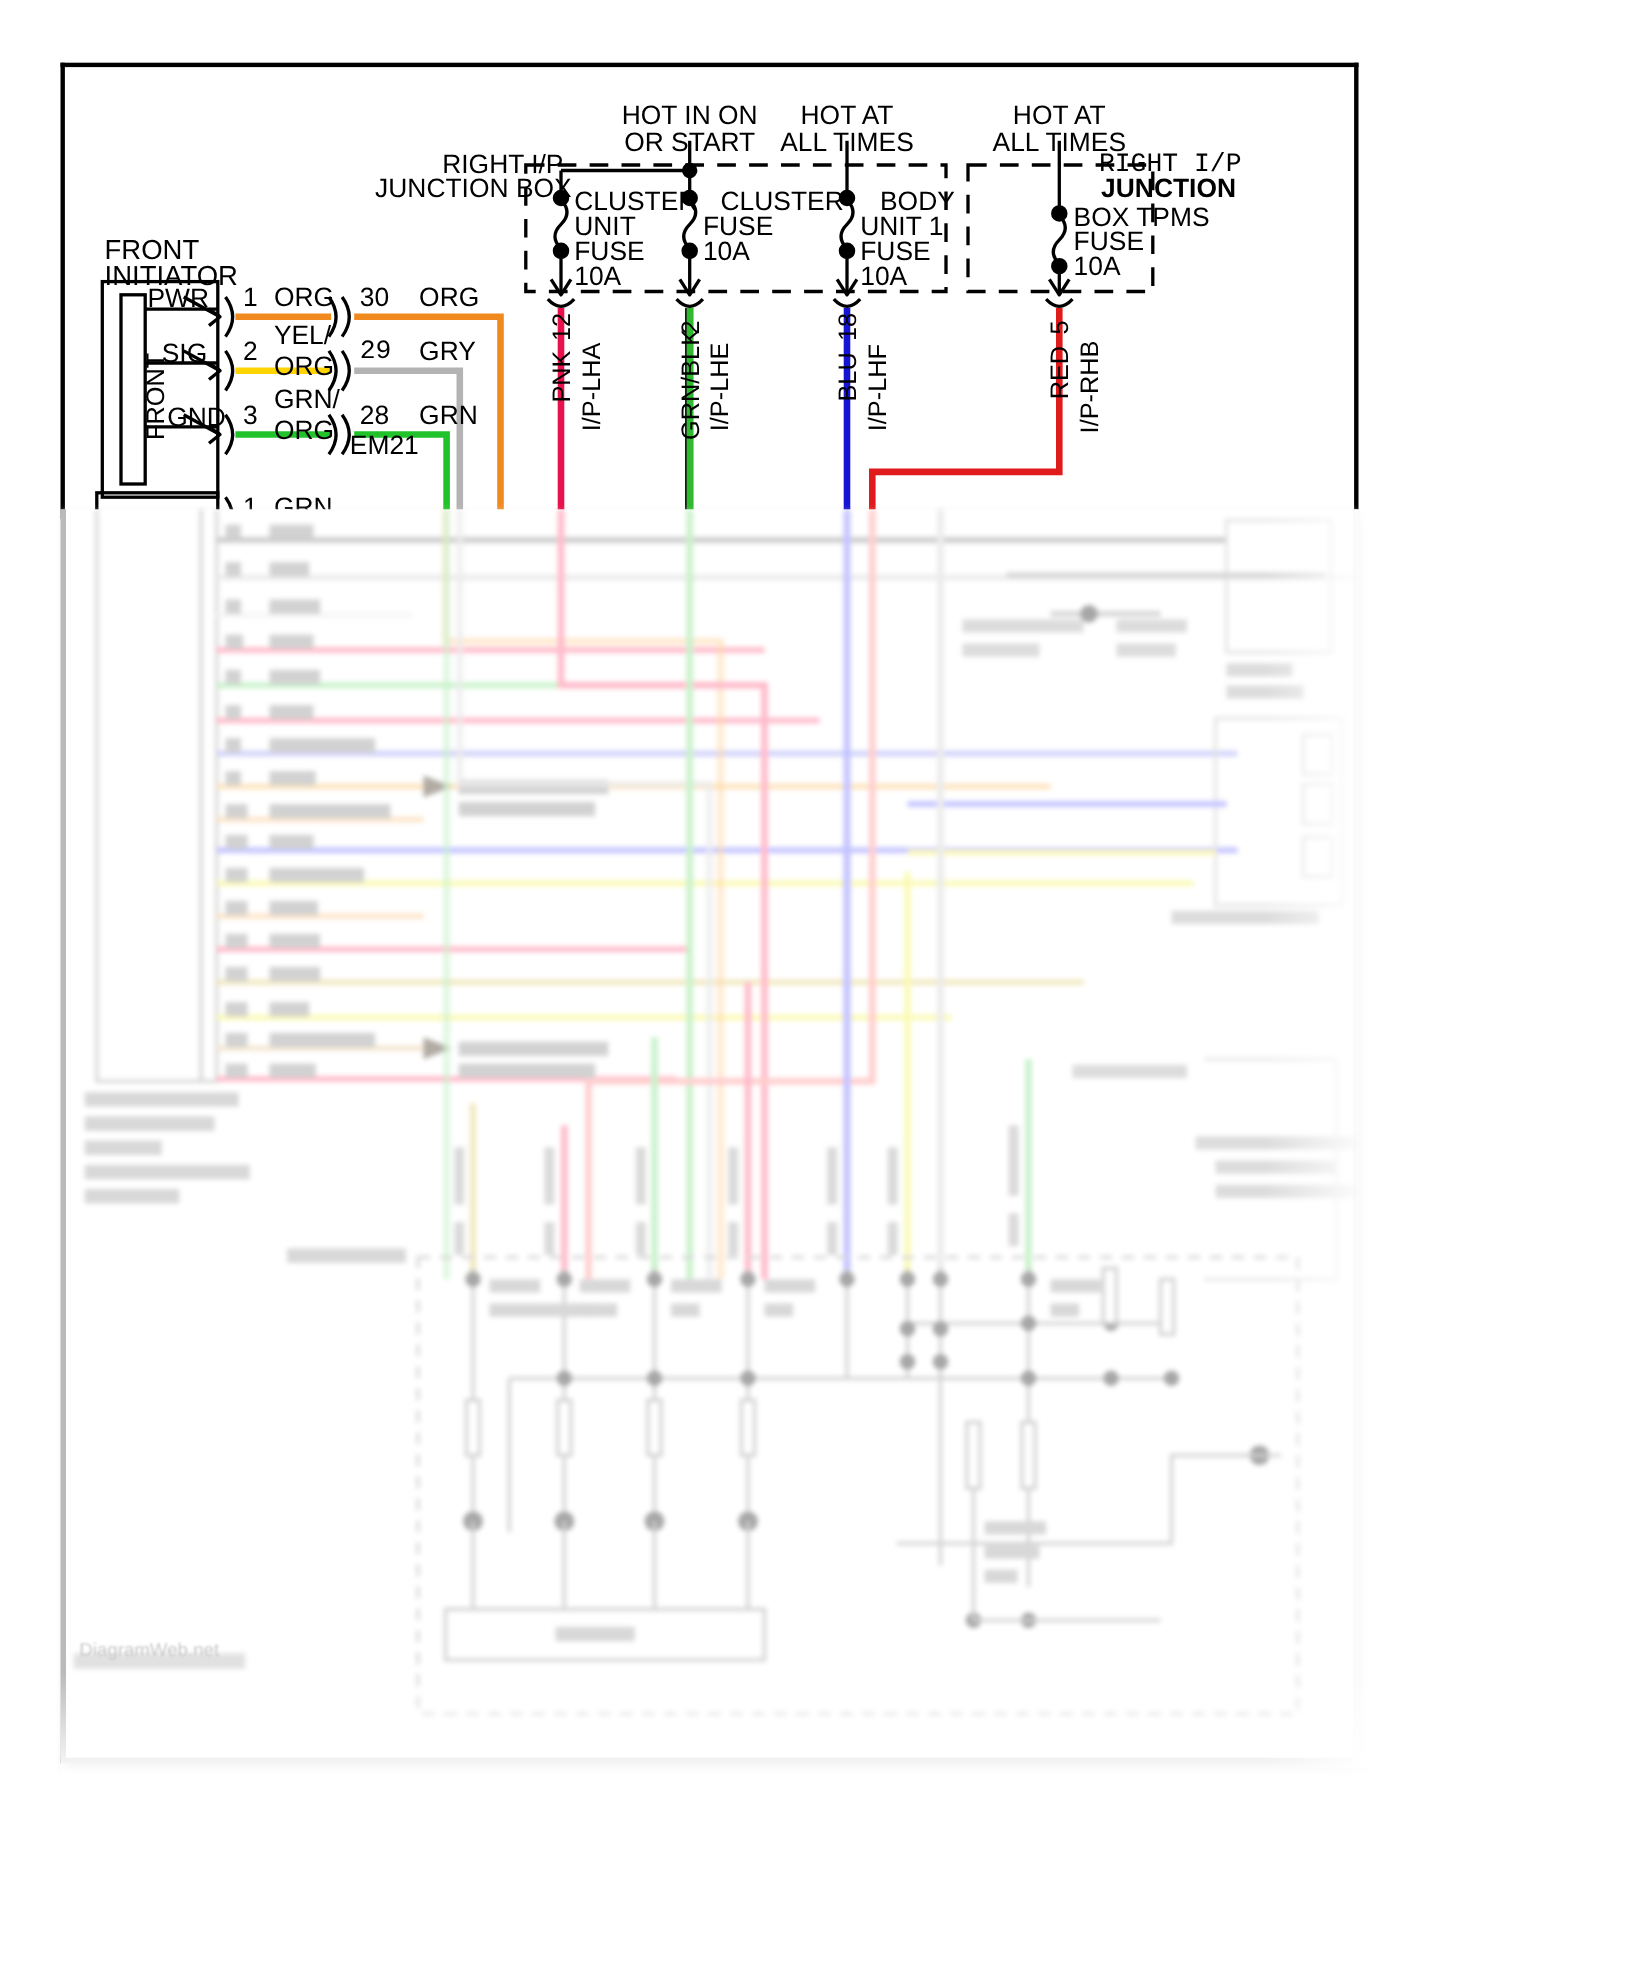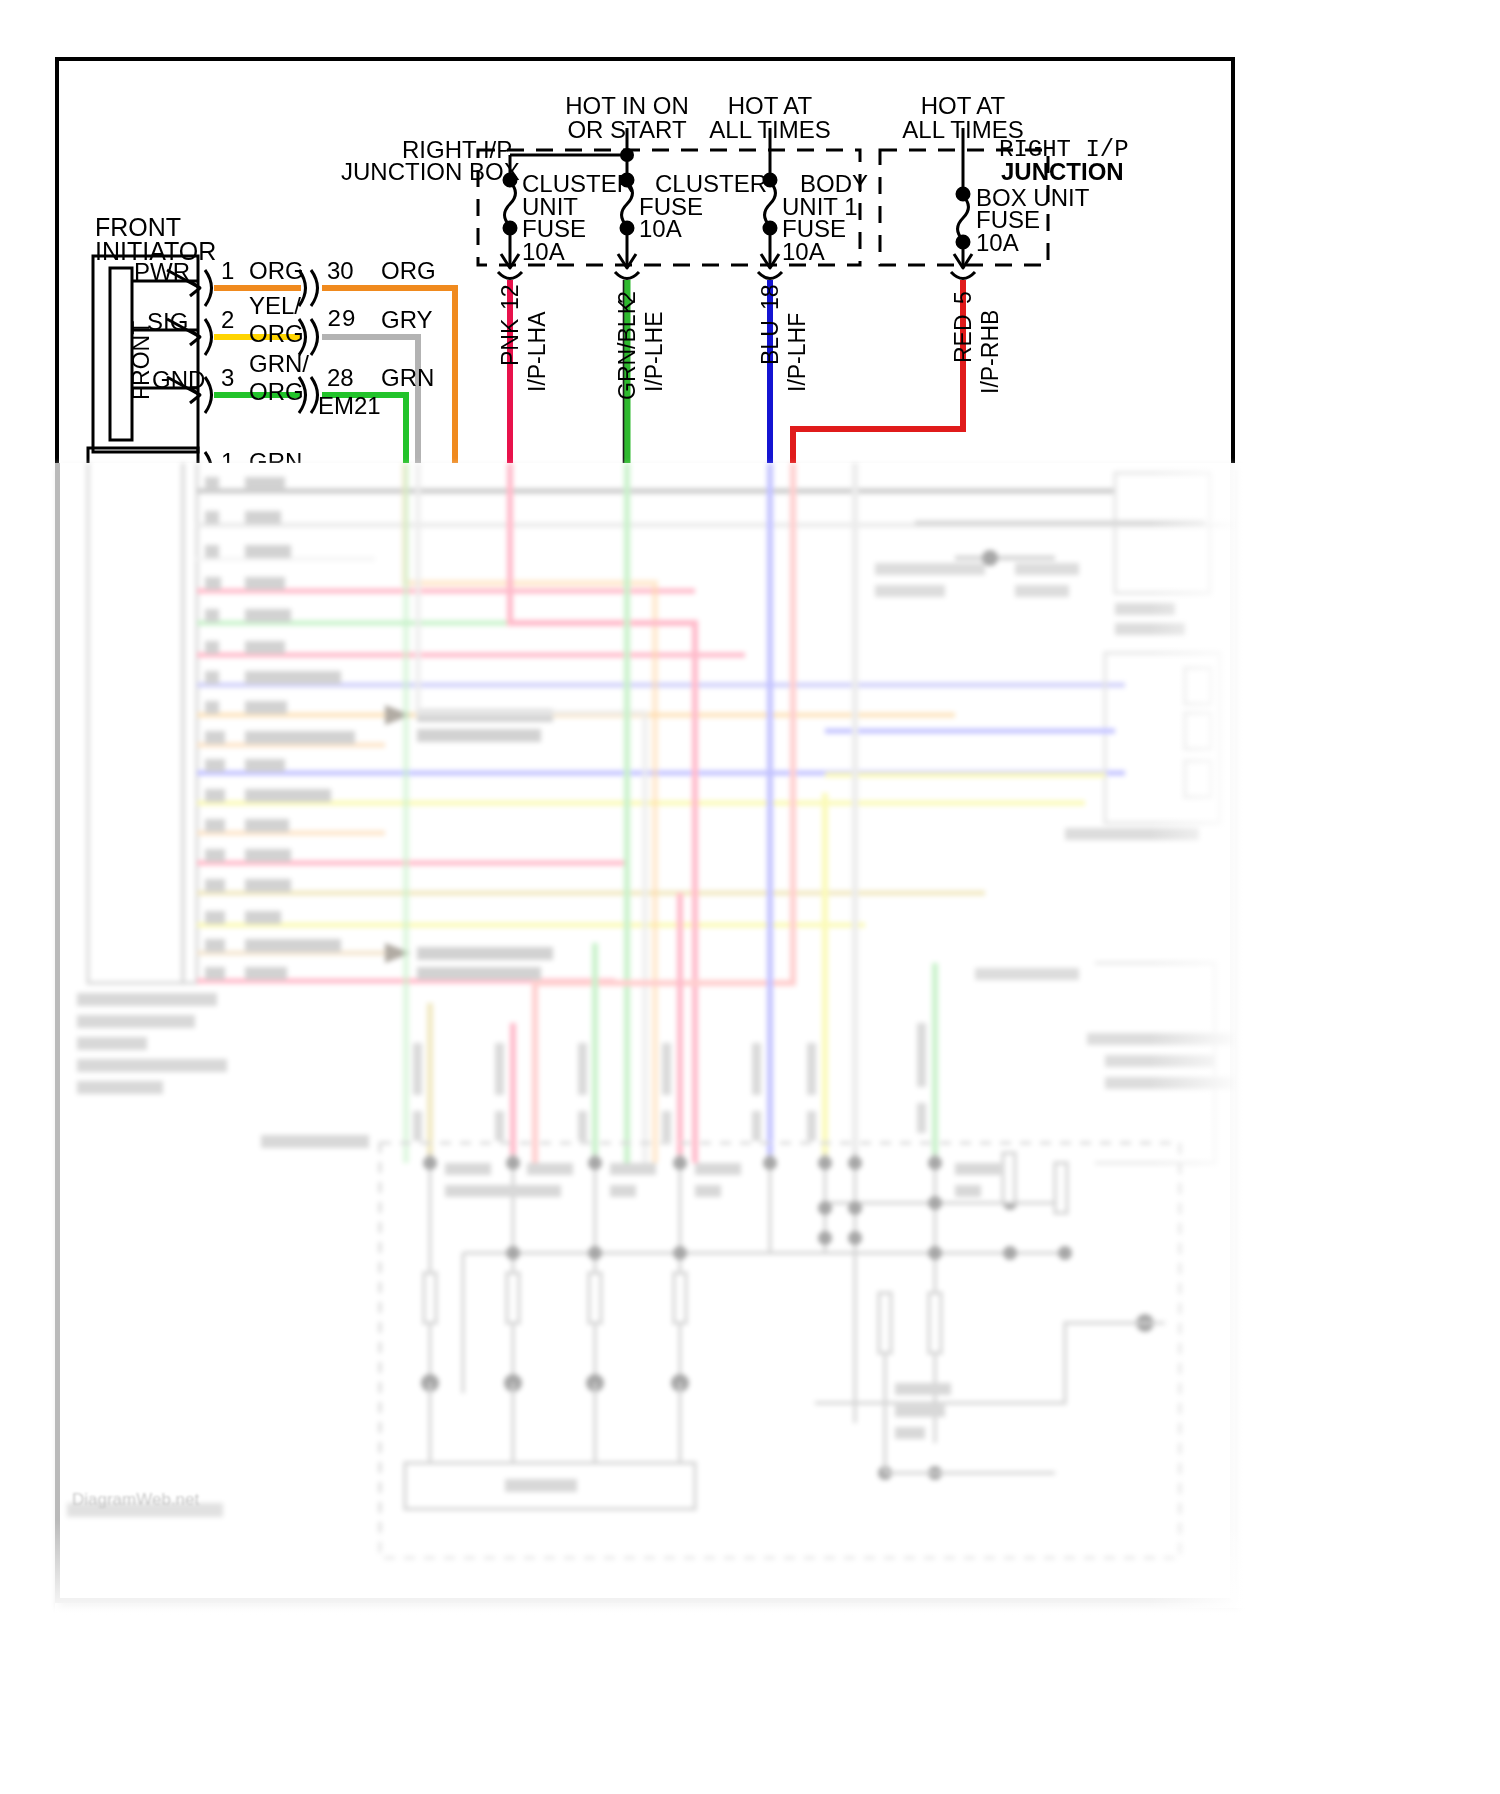--- a/index.html
+++ b/index.html
@@ -213,21 +213,21 @@
 
   <div class="t t26" style="left:639px;top:170px;margin-left:16px;">CLUSTER</div>
   <div class="t t26" style="left:639px;top:193px;">FUSE</div>
   <div class="t t26" style="left:639px;top:215px;">10A</div>
 
   <div class="t t26" style="left:782px;top:170px;margin-left:18px;">BODY</div>
   <div class="t t26" style="left:782px;top:193px;">UNIT 1</div>
   <div class="t t26" style="left:782px;top:215px;">FUSE</div>
   <div class="t t26" style="left:782px;top:238px;">10A</div>
 
-  <div class="t t26" style="left:976px;top:184px;">BOX UNIT</div>
+  <div class="t t26" style="left:976px;top:184px;">BOX TPMS</div>
   <div class="t t26" style="left:976px;top:206px;">FUSE</div>
   <div class="t t26" style="left:976px;top:229px;">10A</div>
 
   <div class="vt" style="left:497px;top:310px;">12</div>
   <div class="vt" style="left:614px;top:304px;">2</div>
   <div class="vt" style="left:757px;top:310px;">18</div>
   <div class="vt" style="left:950px;top:304px;">5</div>
 
   <div class="vt" style="left:497px;top:366px;">PNK</div>
   <div class="vt" style="left:614px;top:400px;">GRN/BLK</div>

